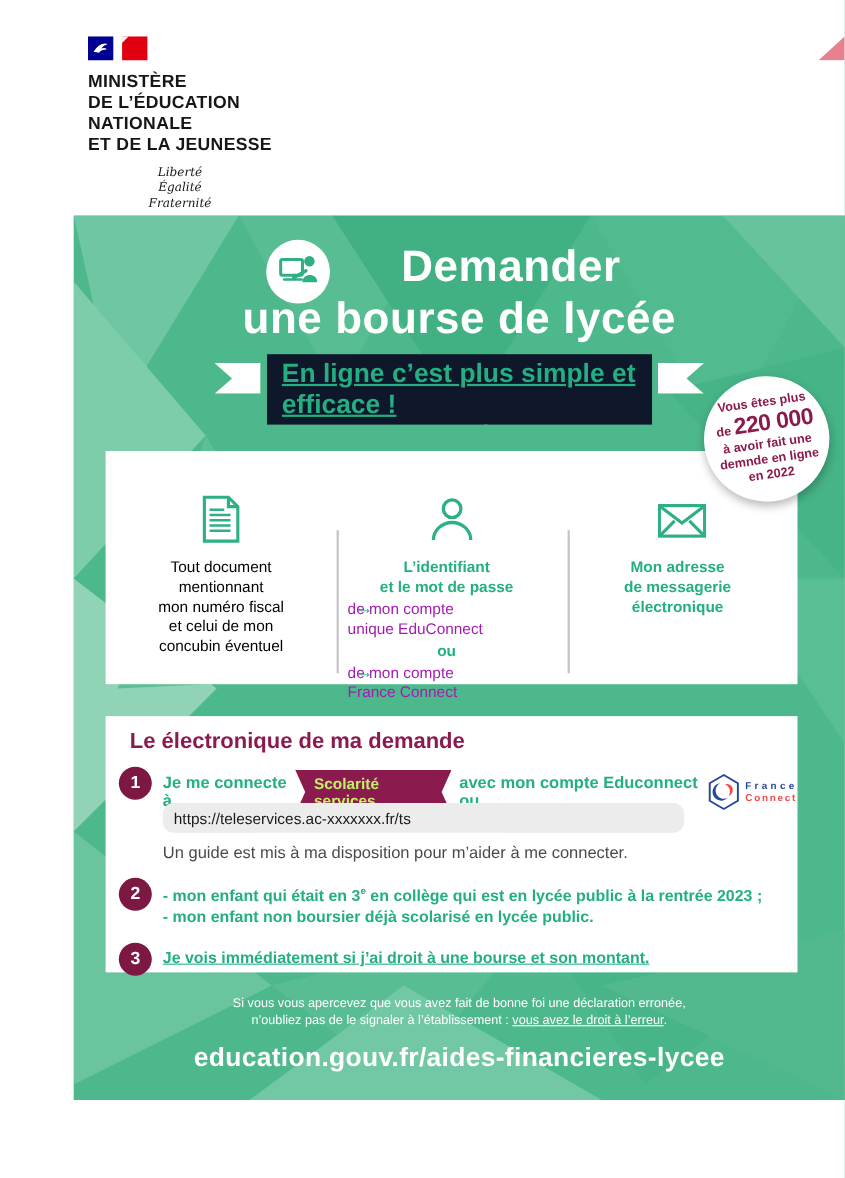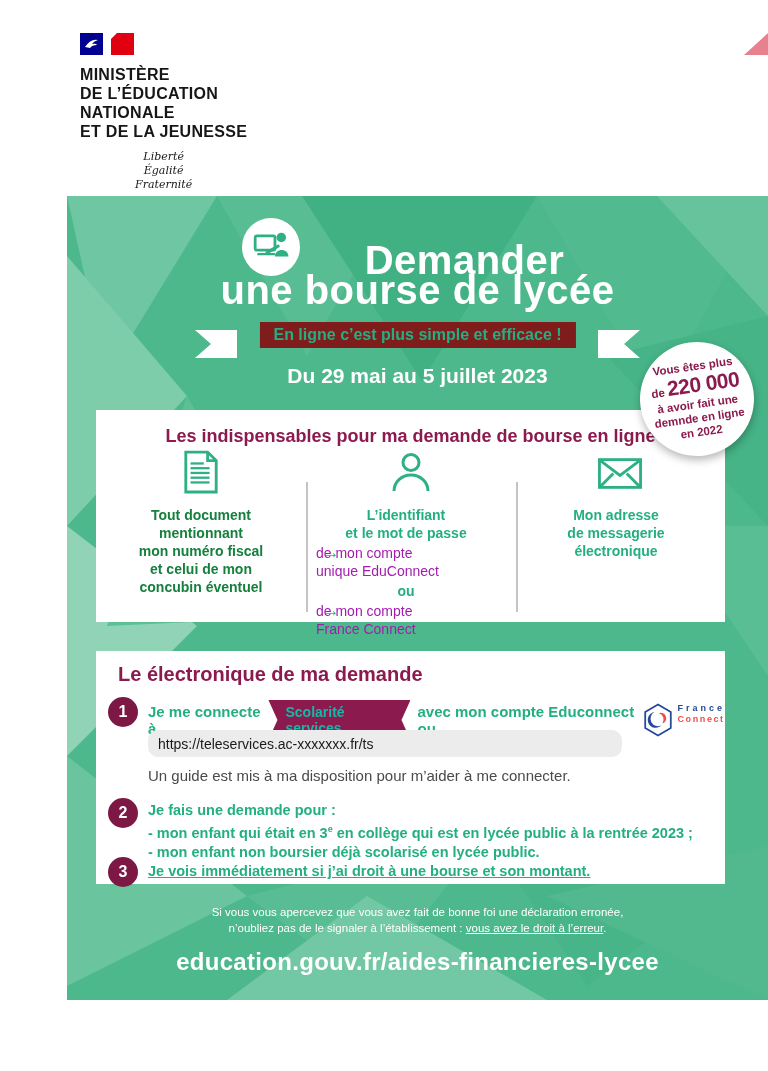--- a/index.html
+++ b/index.html
@@ -12,24 +12,24 @@
   .ministry-name{margin-top:10px;font-size:16px;font-weight:bold;color:#161616;line-height:19px;letter-spacing:.3px;}
   .motto{margin-top:9px;font-family:"DejaVu Serif",serif;font-style:italic;font-size:11px;color:#161616;line-height:14px;text-align:center;}
   .corner-triangle{position:absolute;left:744px;top:33px;width:24px;height:22px;background:#e8818f;clip-path:polygon(0 100%,100% 100%,100% 0);}
 
   
   .poster{position:absolute;left:67px;top:196px;width:701px;height:804px;background:#4db88c;overflow:hidden;}
   .poster svg.bg{position:absolute;left:0;top:0;width:100%;height:100%;}
 
   .title-icon{position:absolute;left:175px;top:22px;width:58px;height:58px;background:#ffffff;border-radius:50%;display:flex;align-items:center;justify-content:center;z-index:2;}
   .title-line{position:absolute;left:0;width:100%;text-align:center;color:#ffffff;font-weight:800;font-size:40px;letter-spacing:.5px;z-index:2;}
-  .title-line.l1{top:42px;padding-left:94px;box-sizing:border-box;}
+  .title-line.l1{top:24px;padding-left:94px;box-sizing:border-box;}
   .title-line.l2{top:72px;text-align:center;}
 
-  .ribbon-bar{position:absolute;top:126px;left:50%;transform:translateX(-50%);background:#7f1d1d;color:#23af82;font-weight:bold;font-size:16px;padding:4px 14px;z-index:3;}
+  .ribbon-bar{position:absolute;top:126px;left:50%;transform:translateX(-50%);background:#0f172a;color:#23af82;font-weight:bold;font-size:24px;padding:4px 14px;z-index:3;text-decoration:underline;}
   .ribbon-tail{position:absolute;top:134px;width:42px;height:28px;background:#ffffff;z-index:2;}
   .ribbon-tail.left{left:128px;clip-path:polygon(0 0,100% 0,100% 100%,0 100%,38% 50%);}
   .ribbon-tail.right{left:531px;clip-path:polygon(0 0,100% 0,62% 50%,100% 100%,0 100%);}
 
   .date-range{position:absolute;top:168px;left:0;width:100%;text-align:center;color:#ffffff;font-weight:800;font-size:21px;z-index:2;}
 
   .badge{position:absolute;left:573px;top:146px;width:114px;height:114px;background:#ffffff;border-radius:50%;z-index:6;box-shadow:0 4px 9px rgba(0,0,0,.28);display:flex;flex-direction:column;align-items:center;justify-content:center;transform:rotate(-8deg);color:#8b1b4f;text-align:center;}
   .badge .b-sm{font-size:11.5px;font-weight:bold;line-height:14px;}
   .badge .b-num-row{display:flex;align-items:baseline;gap:3px;}
   .badge .b-de{font-size:11.5px;font-weight:bold;}
@@ -41,34 +41,34 @@
 
   .ess-title{position:absolute;top:16px;left:0;width:100%;text-align:center;color:#8b1b4f;font-weight:800;font-size:18px;}
   .ess-icon{position:absolute;display:flex;justify-content:center;}
   .ess-icon.doc{left:84px;top:40px;width:42px;}
   .ess-icon.person{left:294px;top:42px;width:42px;}
   .ess-icon.mail{left:501px;top:48px;width:46px;}
   .ess-divider{position:absolute;top:72px;width:1.5px;height:130px;background:#c4c4c4;}
   .ess-divider.d1{left:210px;}
   .ess-divider.d2{left:420px;}
   .ess-col{position:absolute;top:96px;width:200px;text-align:center;font-size:14px;line-height:18px;}
-  .ess-col.c1{left:5px;color:#15803d;font-weight:bold;}
+  .ess-col.c1{left:5px;color:#000000;font-weight:normal;}
   .ess-col.c2{left:210px;}
   .ess-col.c3{left:420px;color:#23af82;font-weight:bold;}
   .c2-heading{color:#23af82;font-weight:bold;}
   .c2-row{display:flex;margin-top:2px;}
   .c2-arrow{width:30px;margin-left:10px;color:#23af82;font-size:17px;line-height:18px;}
   .c2-text{flex:1;color:#a21caf;text-align:left;margin-left:-30px;}
   .c2-or{color:#23af82;font-weight:bold;margin-top:2px;}
 
   .proc-title{position:absolute;left:22px;top:12px;color:#8b1b4f;font-weight:800;font-size:20px;}
   .step-circle{position:absolute;left:12px;width:30px;height:30px;border-radius:50%;background:#7d1845;color:#ffffff;font-weight:800;font-size:16px;display:flex;align-items:center;justify-content:center;}
   .step1-row{position:absolute;left:52px;top:49px;display:flex;align-items:center;gap:7px;color:#23af82;font-weight:bold;font-size:15px;}
-  .tag{background:#8b1b4f;color:#14b8a6;font-weight:bold;font-size:14px;padding:4px 17px;clip-path:polygon(0 0,100% 0,calc(100% - 9px) 50%,100% 100%,0 100%,9px 50%);}
-  .fc-logo{display:flex;align-items:flex-start;gap:4px;margin-left:2px;}
+  .tag{background:#8b1b4f;color:#bef264;font-weight:bold;font-size:14px;padding:4px 17px;clip-path:polygon(0 0,100% 0,calc(100% - 9px) 50%,100% 100%,0 100%,9px 50%);}
+  .fc-logo{display:flex;align-items:center;gap:4px;margin-left:2px;}
   .fc-text{display:flex;flex-direction:column;line-height:11px;}
   .fc-france{color:#26489c;font-size:9px;font-weight:bold;letter-spacing:3px;}
   .fc-connect{color:#ee4c4c;font-size:9px;font-weight:bold;letter-spacing:1.6px;}
   .url-bar{position:absolute;left:52px;top:79px;width:474px;height:27px;background:#ececec;display:flex;align-items:center;border-radius:10px;}
   .url-text{margin-left:10px;color:#1a1a1a;font-size:14px;}
   .proc-note{position:absolute;left:52px;top:116px;color:#4a4a4a;font-size:15px;}
   .step2-block{position:absolute;left:52px;top:150px;color:#23af82;font-weight:bold;font-size:14.5px;line-height:19px;}
   .step3-text{position:absolute;left:52px;top:212px;color:#23af82;font-weight:bold;font-size:14.5px;text-decoration:underline;}
   sup.e{font-size:9px;vertical-align:super;}
 
@@ -144,21 +144,20 @@
     <div class="b-num-row">
       <span class="b-de">de</span>
       <span class="b-num">220 000</span>
     </div>
     <div class="b-sm pl">à avoir fait une
 demnde en ligne
 en 2022</div>
   </div>
 
   <div class="card essentials">
-    <div class="ess-title">Les indispensables pour ma demande de bourse en ligne</div>
 
     <span class="ess-icon doc">
       <svg width="38" height="44" viewBox="0 0 40 46">
         <path d="M4 2 h23 l9 9 v33 h-32 z" fill="none" stroke="#2fb084" stroke-width="3"></path>
         <path d="M27 2 v9 h9" fill="none" stroke="#2fb084" stroke-width="3"></path>
         <g stroke="#2fb084" stroke-width="2.4">
           <line x1="9" y1="14" x2="23" y2="14"></line>
           <line x1="9" y1="19" x2="29" y2="19"></line>
           <line x1="9" y1="24" x2="29" y2="24"></line>
           <line x1="9" y1="29" x2="29" y2="29"></line>
@@ -232,21 +231,20 @@
       </span>
     </div>
 
     <div class="url-bar">
       <span class="url-text">https://teleservices.ac-xxxxxxx.fr/ts</span>
     </div>
     <div class="proc-note">Un guide est mis à ma disposition pour m’aider à me connecter.</div>
 
     <div class="step-circle" style="top:147px;">2</div>
     <div class="step2-block">
-      <div>Je fais une demande pour :</div>
       <div><span>- mon enfant qui était en 3</span><sup class="e">e</sup><span> en collège qui est en lycée public à la rentrée 2023 ;</span></div>
       <div>- mon enfant non boursier déjà scolarisé en lycée public.</div>
     </div>
 
     <div class="step-circle" style="top:206px;">3</div>
     <div class="step3-text">Je vois immédiatement si j’ai droit à une bourse et son montant.</div>
   </div>
 
   <div class="foot-line f1">Si vous vous apercevez que vous avez fait de bonne foi une déclaration erronée,</div>
   <div class="foot-line f2">

